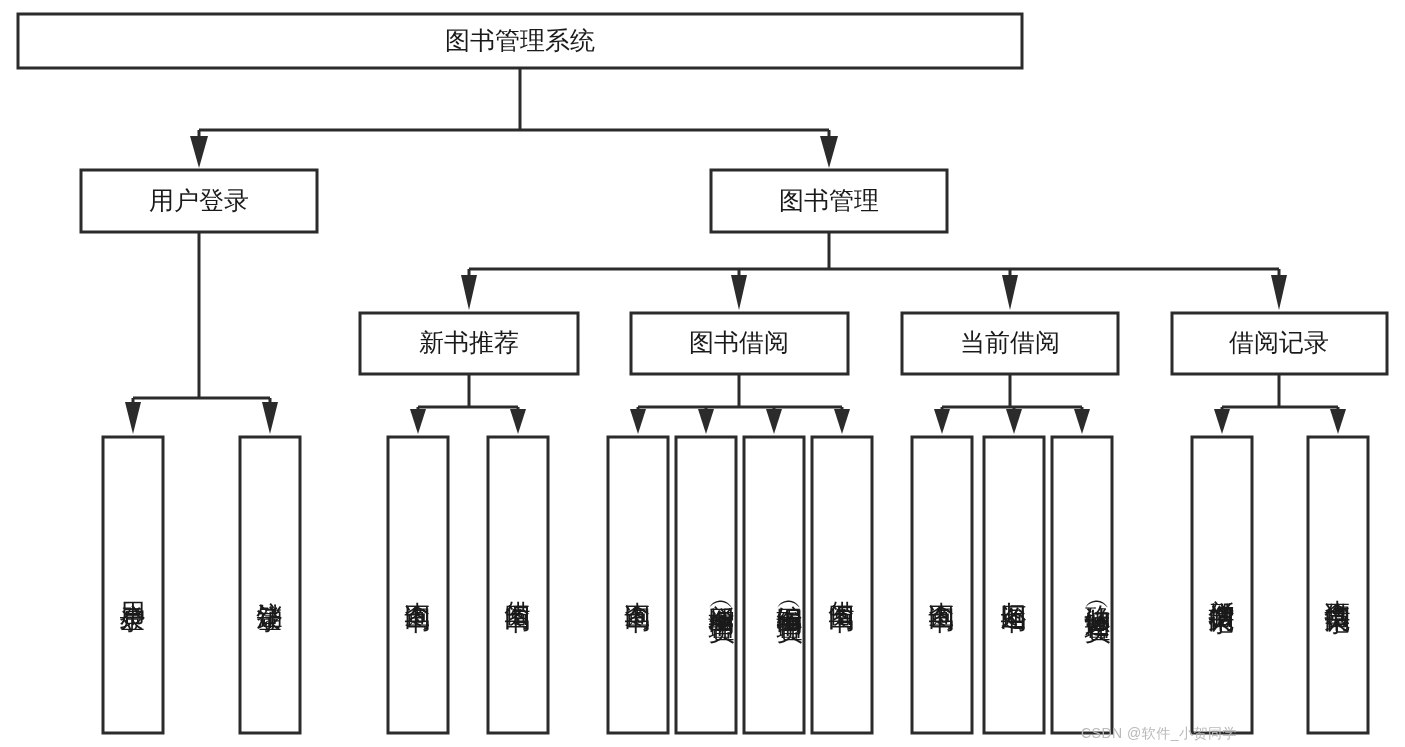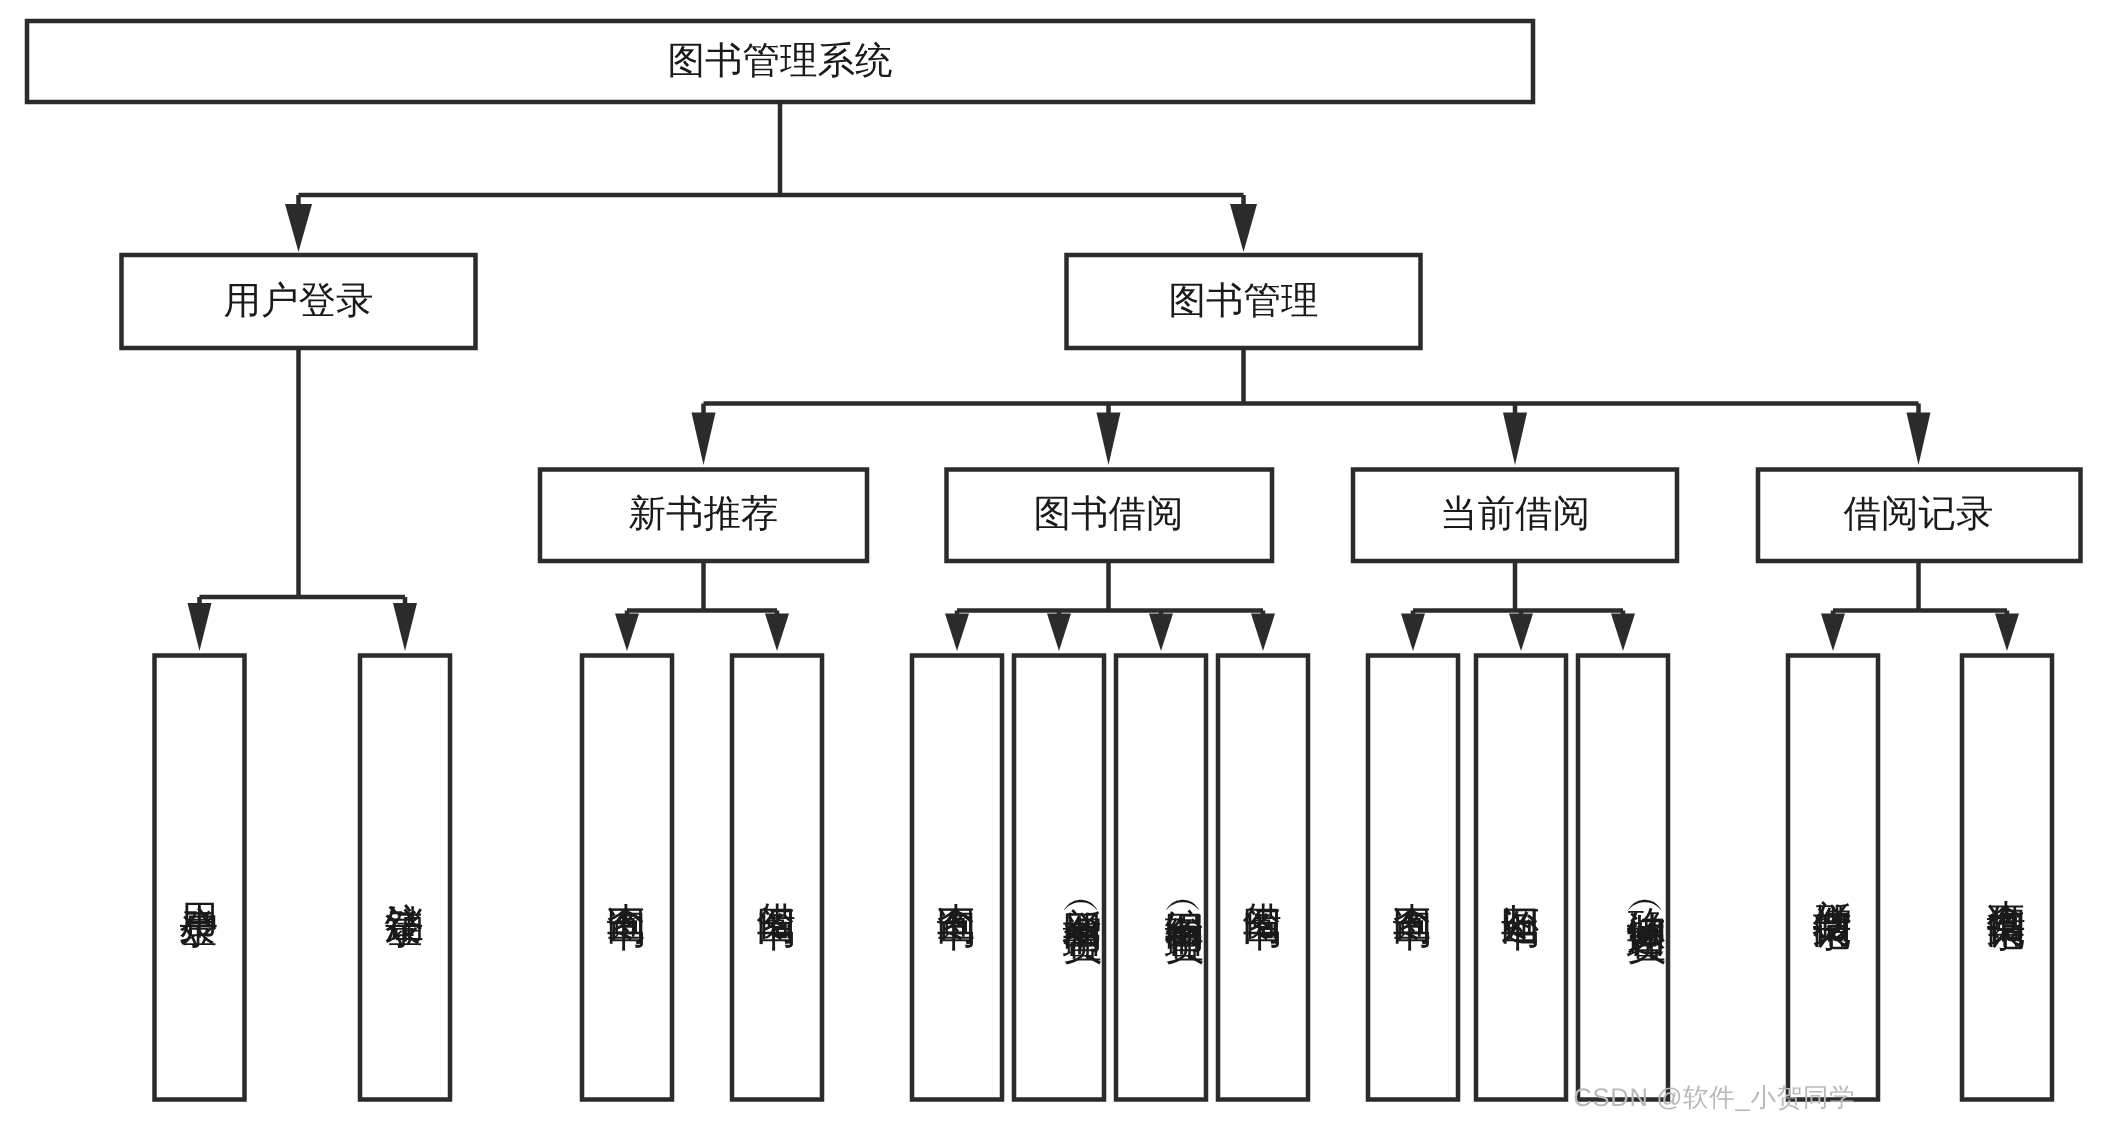--- a/index.html
+++ b/index.html
@@ -60,21 +60,21 @@
     align-items: center;
     justify-content: center;
     white-space: nowrap;
     user-select: none;
   }
   .watermark {
     position: absolute;
     right: 8px;
     bottom: 4px;
     font-family: "Liberation Sans", "DejaVu Sans", sans-serif;
-    font-size: 17px;
+    font-size: 14px;
     color: #b9b9b9;
     white-space: nowrap;
     letter-spacing: 0.5px;
     margin-left: 44px;
   }
 </style>
 </head>
 <body>
 
 <div id="diagram-root">

